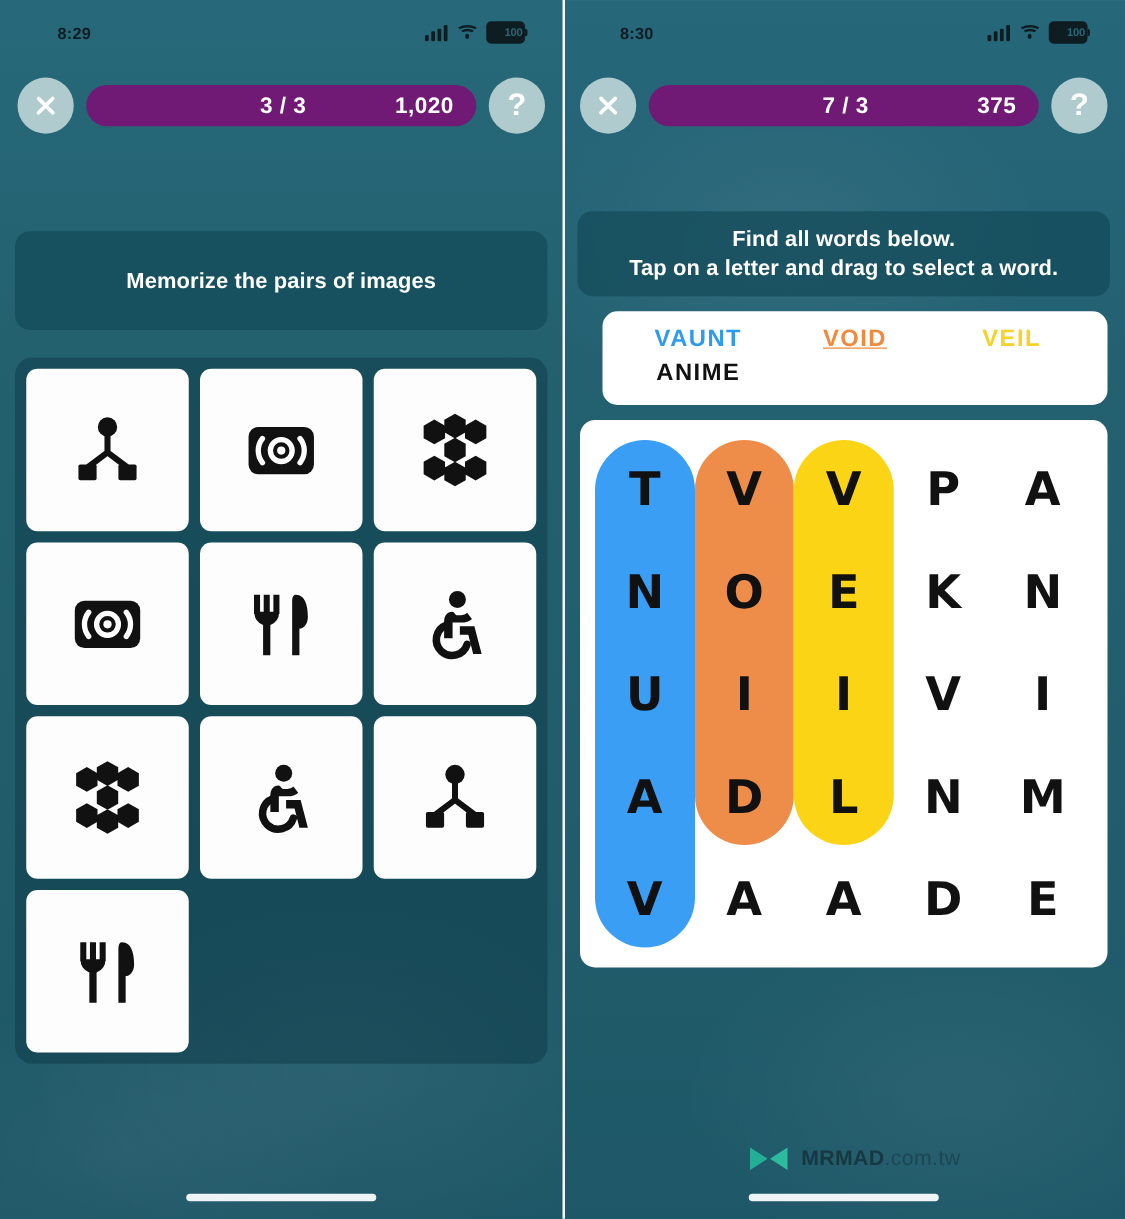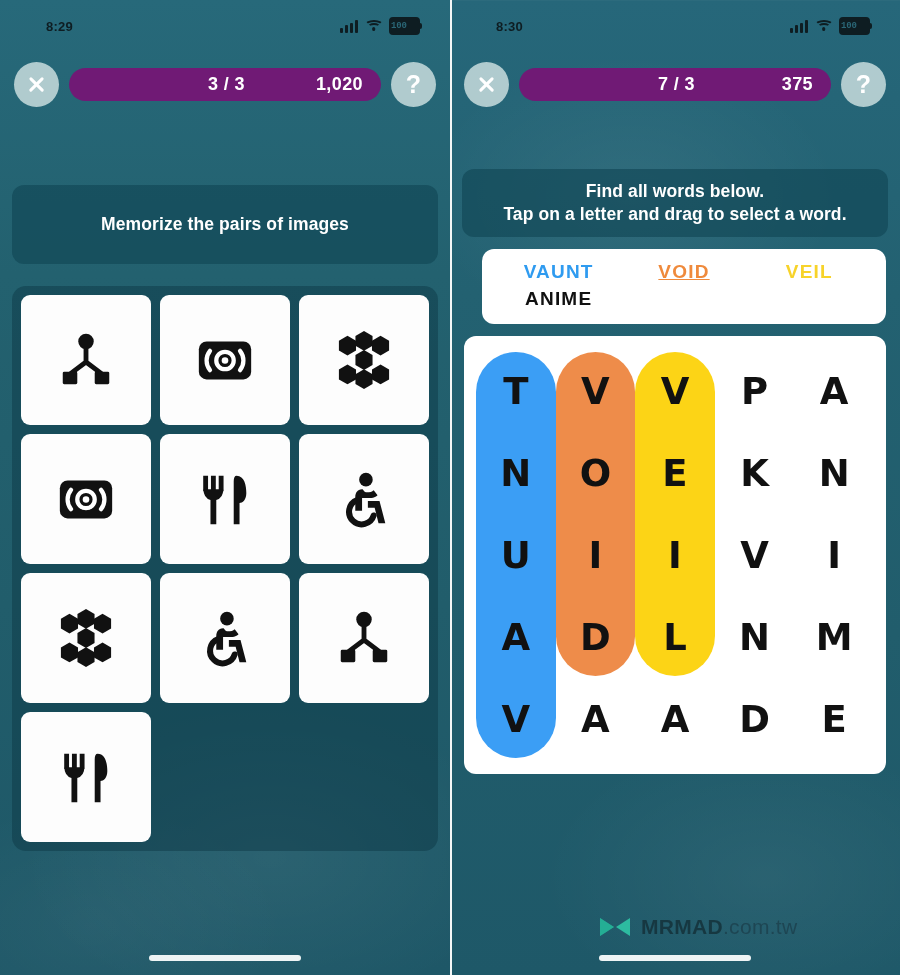--- a/index.html
+++ b/index.html
@@ -64,21 +64,21 @@
   .bars i:nth-child(2){height:7.5px}
   .bars i:nth-child(3){height:10px}
   .bars i:nth-child(4){height:13px}
   .wifi{position:relative;width:17px;height:13px;}
   .wifi span{position:absolute;left:50%;transform:translateX(-50%);border:2.1px solid #0e1d22;border-bottom-color:transparent;border-left-color:transparent;border-right-color:transparent;border-radius:50% 50% 0 0;}
   .wifi span:nth-child(1){width:15px;height:7px;top:0;}
   .wifi span:nth-child(2){width:9px;height:4.5px;top:3.6px;}
   .wifi span:nth-child(3){width:3.6px;height:3.6px;top:7.6px;background:#0e1d22;border-radius:50%;border:none;}
   .batt{
     width:27px;height:14px;border:2px solid #0e1d22;border-radius:4px;
-    display:flex;align-items:center;justify-content:flex-start;position:relative;background:#0e1d22;font-family:Liberation Mono, monospace;
+    display:flex;align-items:center;justify-content:flex-end;position:relative;background:#0e1d22;
   }
   .batt b{font-size:9px;font-weight:700;color:#2a6777;letter-spacing:-.2px;line-height:1;}
   .batt:after{content:"";position:absolute;right:-4px;top:4px;width:2px;height:6px;background:#0e1d22;border-radius:0 2px 2px 0;}
 
   
   .topbar{
     position:relative;z-index:3;
     display:flex;align-items:center;gap:10px;
     padding:10px 14px 0 14px;
   }
@@ -179,21 +179,21 @@
     position:relative;z-index:2;cursor:pointer;
     font-family:"DejaVu Sans", sans-serif;
   }
 
   
   .watermark{
     position:absolute;z-index:4;left:148px;bottom:36px;
     display:flex;align-items:center;gap:9px;opacity:.88;
   }
   .wm-text{
-    font-size:21px;font-weight:700;color:#15333c;letter-spacing:.3px;
+    font-size:17px;font-weight:700;color:#15333c;letter-spacing:.3px;
   }
   .wm-text .suffix{font-weight:400;color:#1d4350;}
 
   
   .home-ind{
     position:absolute;z-index:4;left:50%;transform:translateX(-50%);
     bottom:14px;width:152px;height:6px;border-radius:4px;background:#eef4f5;
   }
   .divider{
     position:absolute;left:450px;top:0;width:2px;height:975px;

